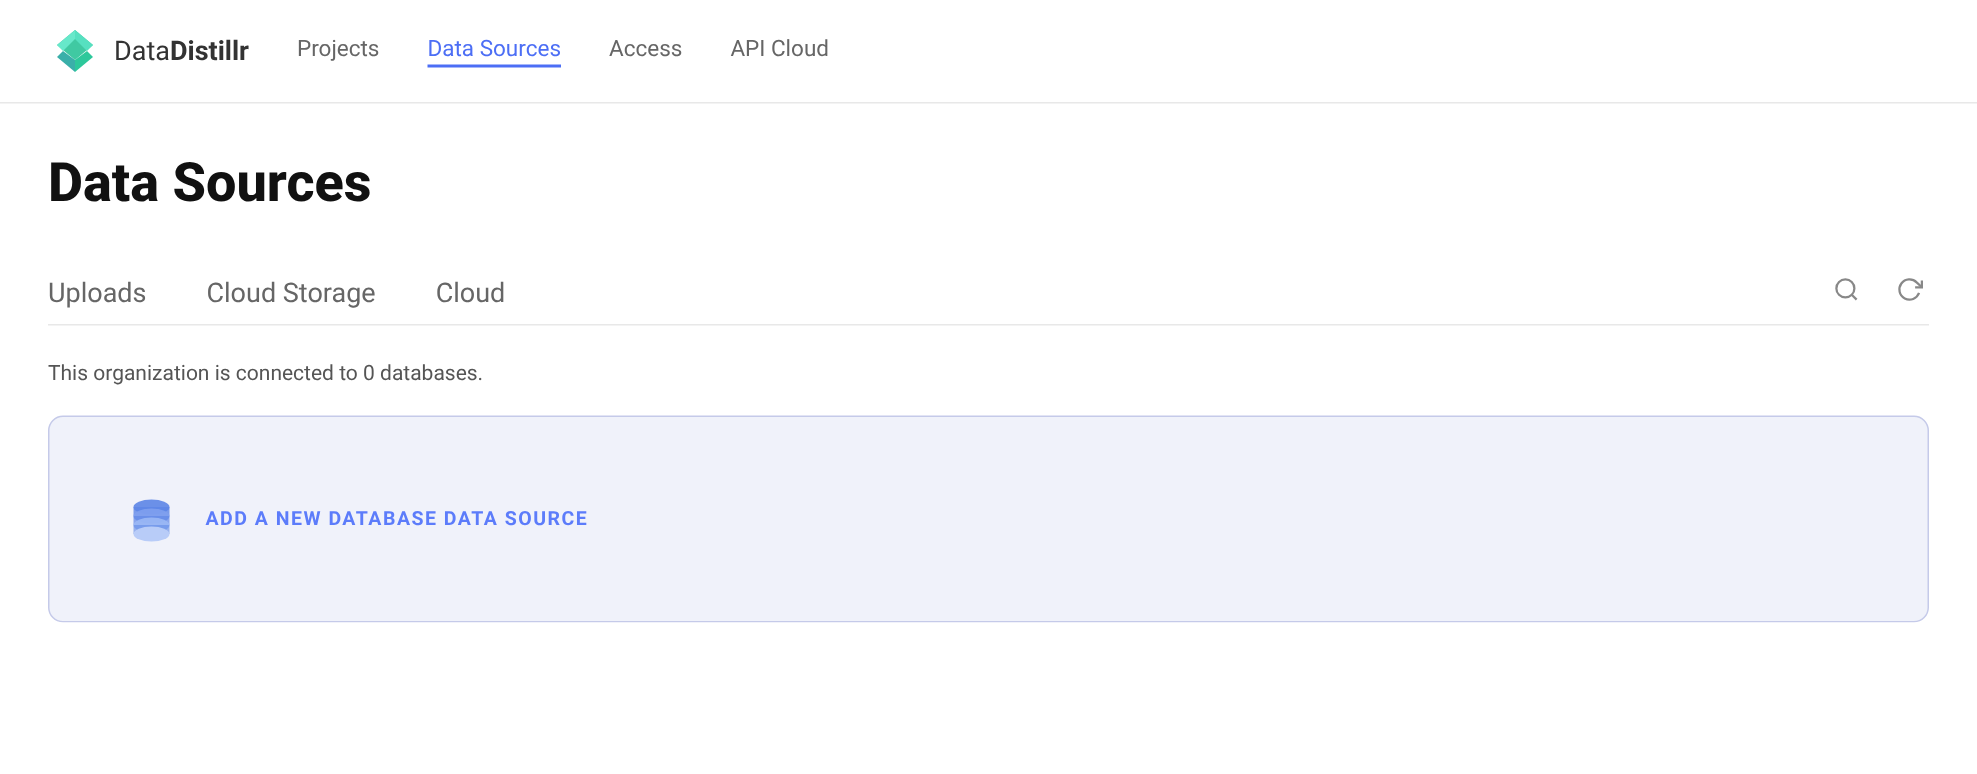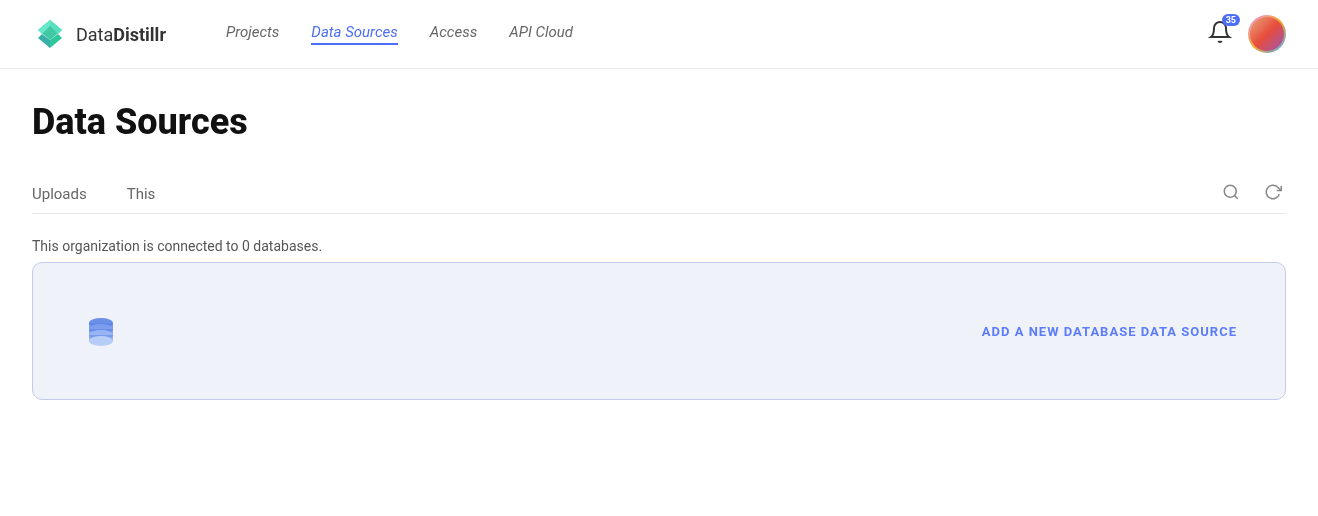--- a/index.html
+++ b/index.html
@@ -11,40 +11,39 @@
       align-items: center;
       height: 69px;
       padding: 0 32px;
       border-bottom: 1px solid #e8e8e8;
       position: relative;
     }
     .logo-area {
       display: flex;
       align-items: center;
       gap: 8px;
-      margin-right: 60px;
+      margin-right: 32px;
     }
     .logo-icon {
       width: 36px;
       height: 36px;
     }
     .logo-text {
       font-size: 18px;
       font-weight: 400;
       color: #333;
     }
     .logo-text strong {
       font-weight: 700;
     }
     .nav-links {
       display: flex;
       gap: 32px;
       align-items: center;
       flex: 1;
-      font-style: italic;
     }
     .nav-link {
       font-size: 15px;
       color: #666;
       text-decoration: none;
       cursor: pointer;
       padding-bottom: 4px;
     }
     .nav-link.active {
       color: #4C6EF5;
@@ -131,21 +130,21 @@
       align-items: center;
       border-bottom: 1px solid #e8e8e8;
       margin-bottom: 24px;
     }
     .tabs-left {
       display: flex;
       gap: 0;
       flex: 1;
     }
     .tab {
-      font-size: 15px;
+      font-size: 18px;
       color: #666;
       padding: 10px 20px;
       cursor: pointer;
       position: relative;
       text-decoration: none;
     }
     .tab:first-child { padding-left: 0; }
     .tab.active {
       color: #4C6EF5;
       font-weight: 600;
@@ -174,29 +173,29 @@
       padding: 4px;
     }
 
     
     .content {
       padding: 0;
     }
     .empty-text {
       font-size: 14px;
       color: #555;
-      margin-bottom: 8px;
+      margin-bottom: 20px;
     }
     .add-card {
       border: 1.5px solid #c5cae9;
       border-radius: 10px;
       background: #f0f2fa;
       display: flex;
       align-items: center;
-      justify-content: space-between;
+      justify-content: flex-start;
       padding: 48px;
       cursor: pointer;
       gap: 16px;
     }
     .db-icon {
       width: 40px;
       height: 40px;
     }
     .add-card-label {
       font-size: 13px;
@@ -223,43 +222,32 @@
     </span>
   </div>
 
   <div class="nav-links">
     <a class="nav-link">Projects</a>
     <a class="nav-link active">Data Sources</a>
     <a class="nav-link">Access</a>
     <a class="nav-link">API Cloud</a>
   </div>
 
-  <div class="nav-right">
-    <div class="bell-container">
-      <svg class="bell-icon" viewBox="0 0 24 24" fill="none" stroke="currentColor" stroke-width="2">
-        <path d="M18 8A6 6 0 0 0 6 8c0 7-3 9-3 9h18s-3-2-3-9"></path>
-        <path d="M13.73 21a2 2 0 0 1-3.46 0"></path>
-      </svg>
-      <span class="badge">35</span>
-    </div>
-    <div class="avatar">
-      <div class="avatar-inner"></div>
-    </div>
-  </div>
 </nav>
 
 <main class="main">
   <div class="page-header">
     <h1 class="page-title">Data Sources</h1>
   </div>
 
   <div class="tabs-row">
     <div class="tabs-left">
       <a class="tab">Uploads</a>
-      <a class="tab">This</a>
+      <a class="tab">Cloud Storage</a>
+      <a class="tab">Cloud</a>
     </div>
     <div class="tabs-right">
       <button class="icon-btn">
         <svg width="18" height="18" viewBox="0 0 24 24" fill="none" stroke="#888" stroke-width="2">
           <circle cx="11" cy="11" r="8"></circle>
           <line x1="21" y1="21" x2="16.65" y2="16.65"></line>
         </svg>
       </button>
       <button class="icon-btn">
         <svg width="18" height="18" viewBox="0 0 24 24" fill="none" stroke="#888" stroke-width="2">

